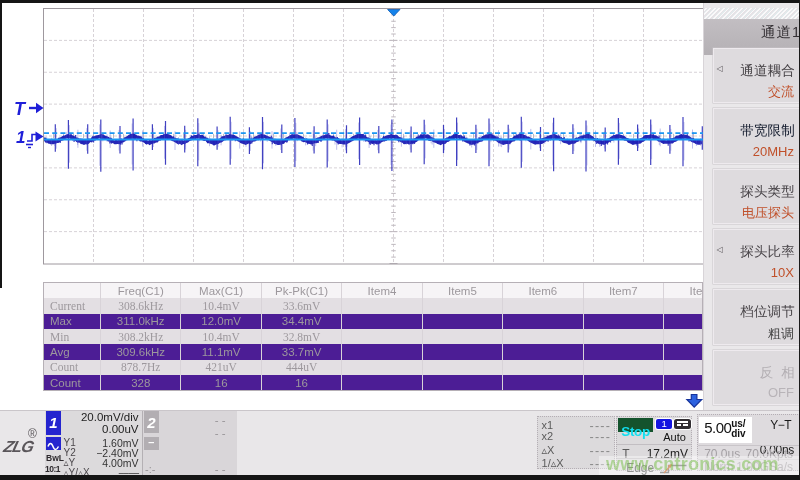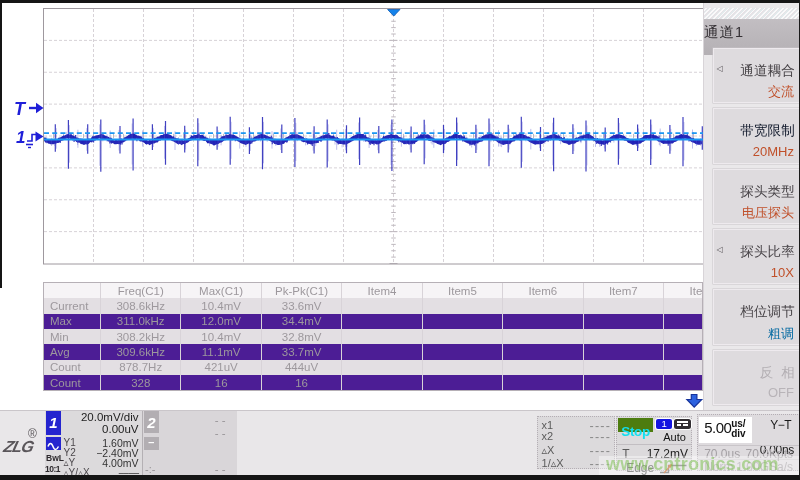--- a/index.html
+++ b/index.html
@@ -7,26 +7,26 @@
 #topbar { position:absolute; left:0; top:0; width:800px; height:2.5px; background:#151515; z-index:30; }
 #leftbar { position:absolute; left:0; top:0; width:1.5px; height:288px; background:#151515; z-index:30; }
 #rightbar { position:absolute; right:0; top:0; width:1.3px; height:480px; background:#1a1a1a; z-index:30; }
 #botbar { position:absolute; left:0; top:474.5px; width:800px; height:5.5px; background:#151515; z-index:30; }
 #scope { position:absolute; left:0; top:0; }
 #mtable { position:absolute; left:43px; top:282px; width:660px; height:109px; overflow:hidden; border:1px solid #b6b0b6; background:#fbfafb; }
 #mtable table { border-collapse:collapse; table-layout:fixed; width:700px; }
 #mtable td { width:80.4px; height:15.3px; font-size:11.5px; color:#9d989d; text-align:center; vertical-align:middle; border-left:1px solid #d8d3d8; padding:0; line-height:14px; }
 #mtable td.lbl { width:56.5px; text-align:left; padding-left:6px; border-left:none; }
 #mtable tr.hdr td { height:15.4px; background:#f6f4f6; }
-#mtable tr.shade td { background:#e3dfe3; }
+#mtable tr.shade td { background:#e3dfe3;font-family:Liberation Serif, serif; }
 #mtable tr.lite td { background:#4c1d95; }
 #panel { position:absolute; left:703px; top:2.5px; width:97px; height:472px; background:#eae8ea; z-index:5; border-left:1px solid #d8d4d8; }
 #ptexture { position:absolute; left:0; top:5.5px; width:97px; height:10.8px; background:#efecef;
   background-image:repeating-linear-gradient(135deg, rgba(180,224,224,0.22) 0 1px, rgba(255,255,255,0.7) 1px 2.2px, rgba(206,200,206,0.28) 2.2px 3.2px); }
-#ptitle { position:absolute; left:0; top:16.9px; width:97px; height:36px; background:linear-gradient(#c2bec2,#b4b0b4); color:#343034; font-size:14.5px; line-height:26px; text-align:left; letter-spacing:1px; }
+#ptitle { position:absolute; left:0; top:16.9px; width:97px; height:36px; background:linear-gradient(#c2bec2,#b4b0b4); color:#343034; font-size:14.5px; line-height:26px; text-align:right; letter-spacing:1px; }
 .mitem { position:absolute; left:8.5px; width:88.5px; height:55.3px; background:#dedbde; border:1px solid #eeeaee; box-shadow:0 0 0 0.5px #c8c4c8; }
 .mlab { position:absolute; right:5px; top:13px; font-size:13.5px; letter-spacing:0.2px; white-space:nowrap; }
 .mval { position:absolute; right:6px; top:34.5px; font-size:13px; white-space:nowrap; }
 .mk { position:absolute; left:3px; top:15px; font-size:8px; color:#5a565a; }
 #bbar { position:absolute; left:0; top:409.5px; width:800px; height:65px; background:#e9e7e9; border-top:1px solid #cac6ca; z-index:6; }
 #zlg { position:absolute; left:4px; top:27px; font-size:16px; font-weight:bold; font-style:italic; color:#5a565a; transform:skewX(-14deg); letter-spacing:-1px; }
 #zlgr { position:absolute; left:28px; top:16px; font-size:12px; color:#5a565a; }
 .chblk { position:absolute; top:0; height:65px; }
 .badge { position:absolute; left:0.7px; width:15.3px; text-align:center; color:#fff; }
 .b1 { font-style:italic; font-weight:bold; font-size:15px; line-height:23px; }
@@ -35,21 +35,21 @@
 .v1 { position:absolute; right:3px; font-size:11.5px; color:#222; }
 .rl { position:absolute; left:18.5px; font-size:10px; color:#4c484c; }
 .rv { position:absolute; right:3px; font-size:10.5px; color:#333; }
 .g2 { position:absolute; right:11px; font-size:11.5px; color:#979397; }
 .g3 { position:absolute; font-size:11px; color:#979397; }
 #closed { position:absolute; right:3px; top:33.5px; font-size:16px; color:#a09ca0;margin-top:44px; }
 #curbox { position:absolute; left:536.6px; top:5.3px; width:78.7px; height:53px; background:#dcdadc; border:1px dotted #b4aeb4; }
 .cl { position:absolute; left:4px; font-size:11px; color:#5a5a5a; }
 .cv { position:absolute; right:3px; font-size:12.5px; color:#888; letter-spacing:1.3px; }
 #trigbox { position:absolute; left:616.2px; top:5.3px; width:75.8px; height:55px; background:#dcdadc; border:1px dotted #b4aeb4; }
-#stopbox { position:absolute; left:1px; top:1px; width:34.8px; height:14px; background:#4d7c0f; color:#12dff0; font-weight:bold; font-size:13.5px; text-align:center; line-height:28px; letter-spacing:-0.3px; }
+#stopbox { position:absolute; left:1px; top:1px; width:34.8px; height:14px; background:#14532d; color:#12dff0; font-weight:bold; font-size:13.5px; text-align:center; line-height:28px; letter-spacing:-0.3px; }
 #tb1 { position:absolute; left:39px; top:2.2px; width:15.8px; height:10.3px; background:#1414e0; border-radius:2px; box-shadow:0 0 0 1px #fff; color:#fff; font-size:9.5px; line-height:10px; text-align:center; }
 #tbicon { position:absolute; left:57px; top:2px; width:16.5px; height:10.2px; background:#312d31; border-radius:2.5px; box-shadow:0 0 0 1px #fff; }
 .wbar { position:absolute; height:1.6px; background:#fff; }
 #auto { position:absolute; left:46px; top:14.5px; font-size:11px; color:#111; }
 .tdiv { position:absolute; left:0; width:74px; height:1px; background:#c2bec2; }
 .tl { position:absolute; font-size:12px; color:#5a5a5a; }
 .tv { position:absolute; right:3px; font-size:12px; color:#1d1d1d; }
 #tbase { position:absolute; left:697.2px; top:3.7px; width:102.8px; height:57px; background:#dedbde; border:1px dotted #b4aeb4; }
 #tbwhite { position:absolute; left:1px; top:1.8px; width:52.5px; height:26.3px; background:#fff; }
 #tb5 { position:absolute; left:5px; top:2.5px; font-size:15px; color:#111; letter-spacing:-0.5px; }
@@ -312,21 +312,21 @@
       <div class="mlab" style="color:#464246">探头类型</div>
       <div class="mval" style="color:#c0502a">电压探头</div>
     </div>
     <div class="mitem" style="top:226.5px">
       <span class="mk">◁</span>
       <div class="mlab" style="color:#464246">探头比率</div>
       <div class="mval" style="color:#c0502a">10X</div>
     </div>
     <div class="mitem" style="top:286.8px">
       <div class="mlab" style="color:#464246">档位调节</div>
-      <div class="mval" style="color:#0369a1">粗调</div>
+      <div class="mval" style="color:#404040">粗调</div>
     </div>
     <div class="mitem" style="top:347.1px">
       <div class="mlab" style="color:#b3afb3">反&nbsp;&nbsp;相</div>
       <div class="mval" style="color:#b8b4b8">OFF</div>
     </div>
 </div>
 <div id="bbar">
 <div id="zlg">ZLG</div>
     <div id="zlgr">®</div>
 <div class="chblk" style="left:45px;width:96.5px;background:#dcdadc">

